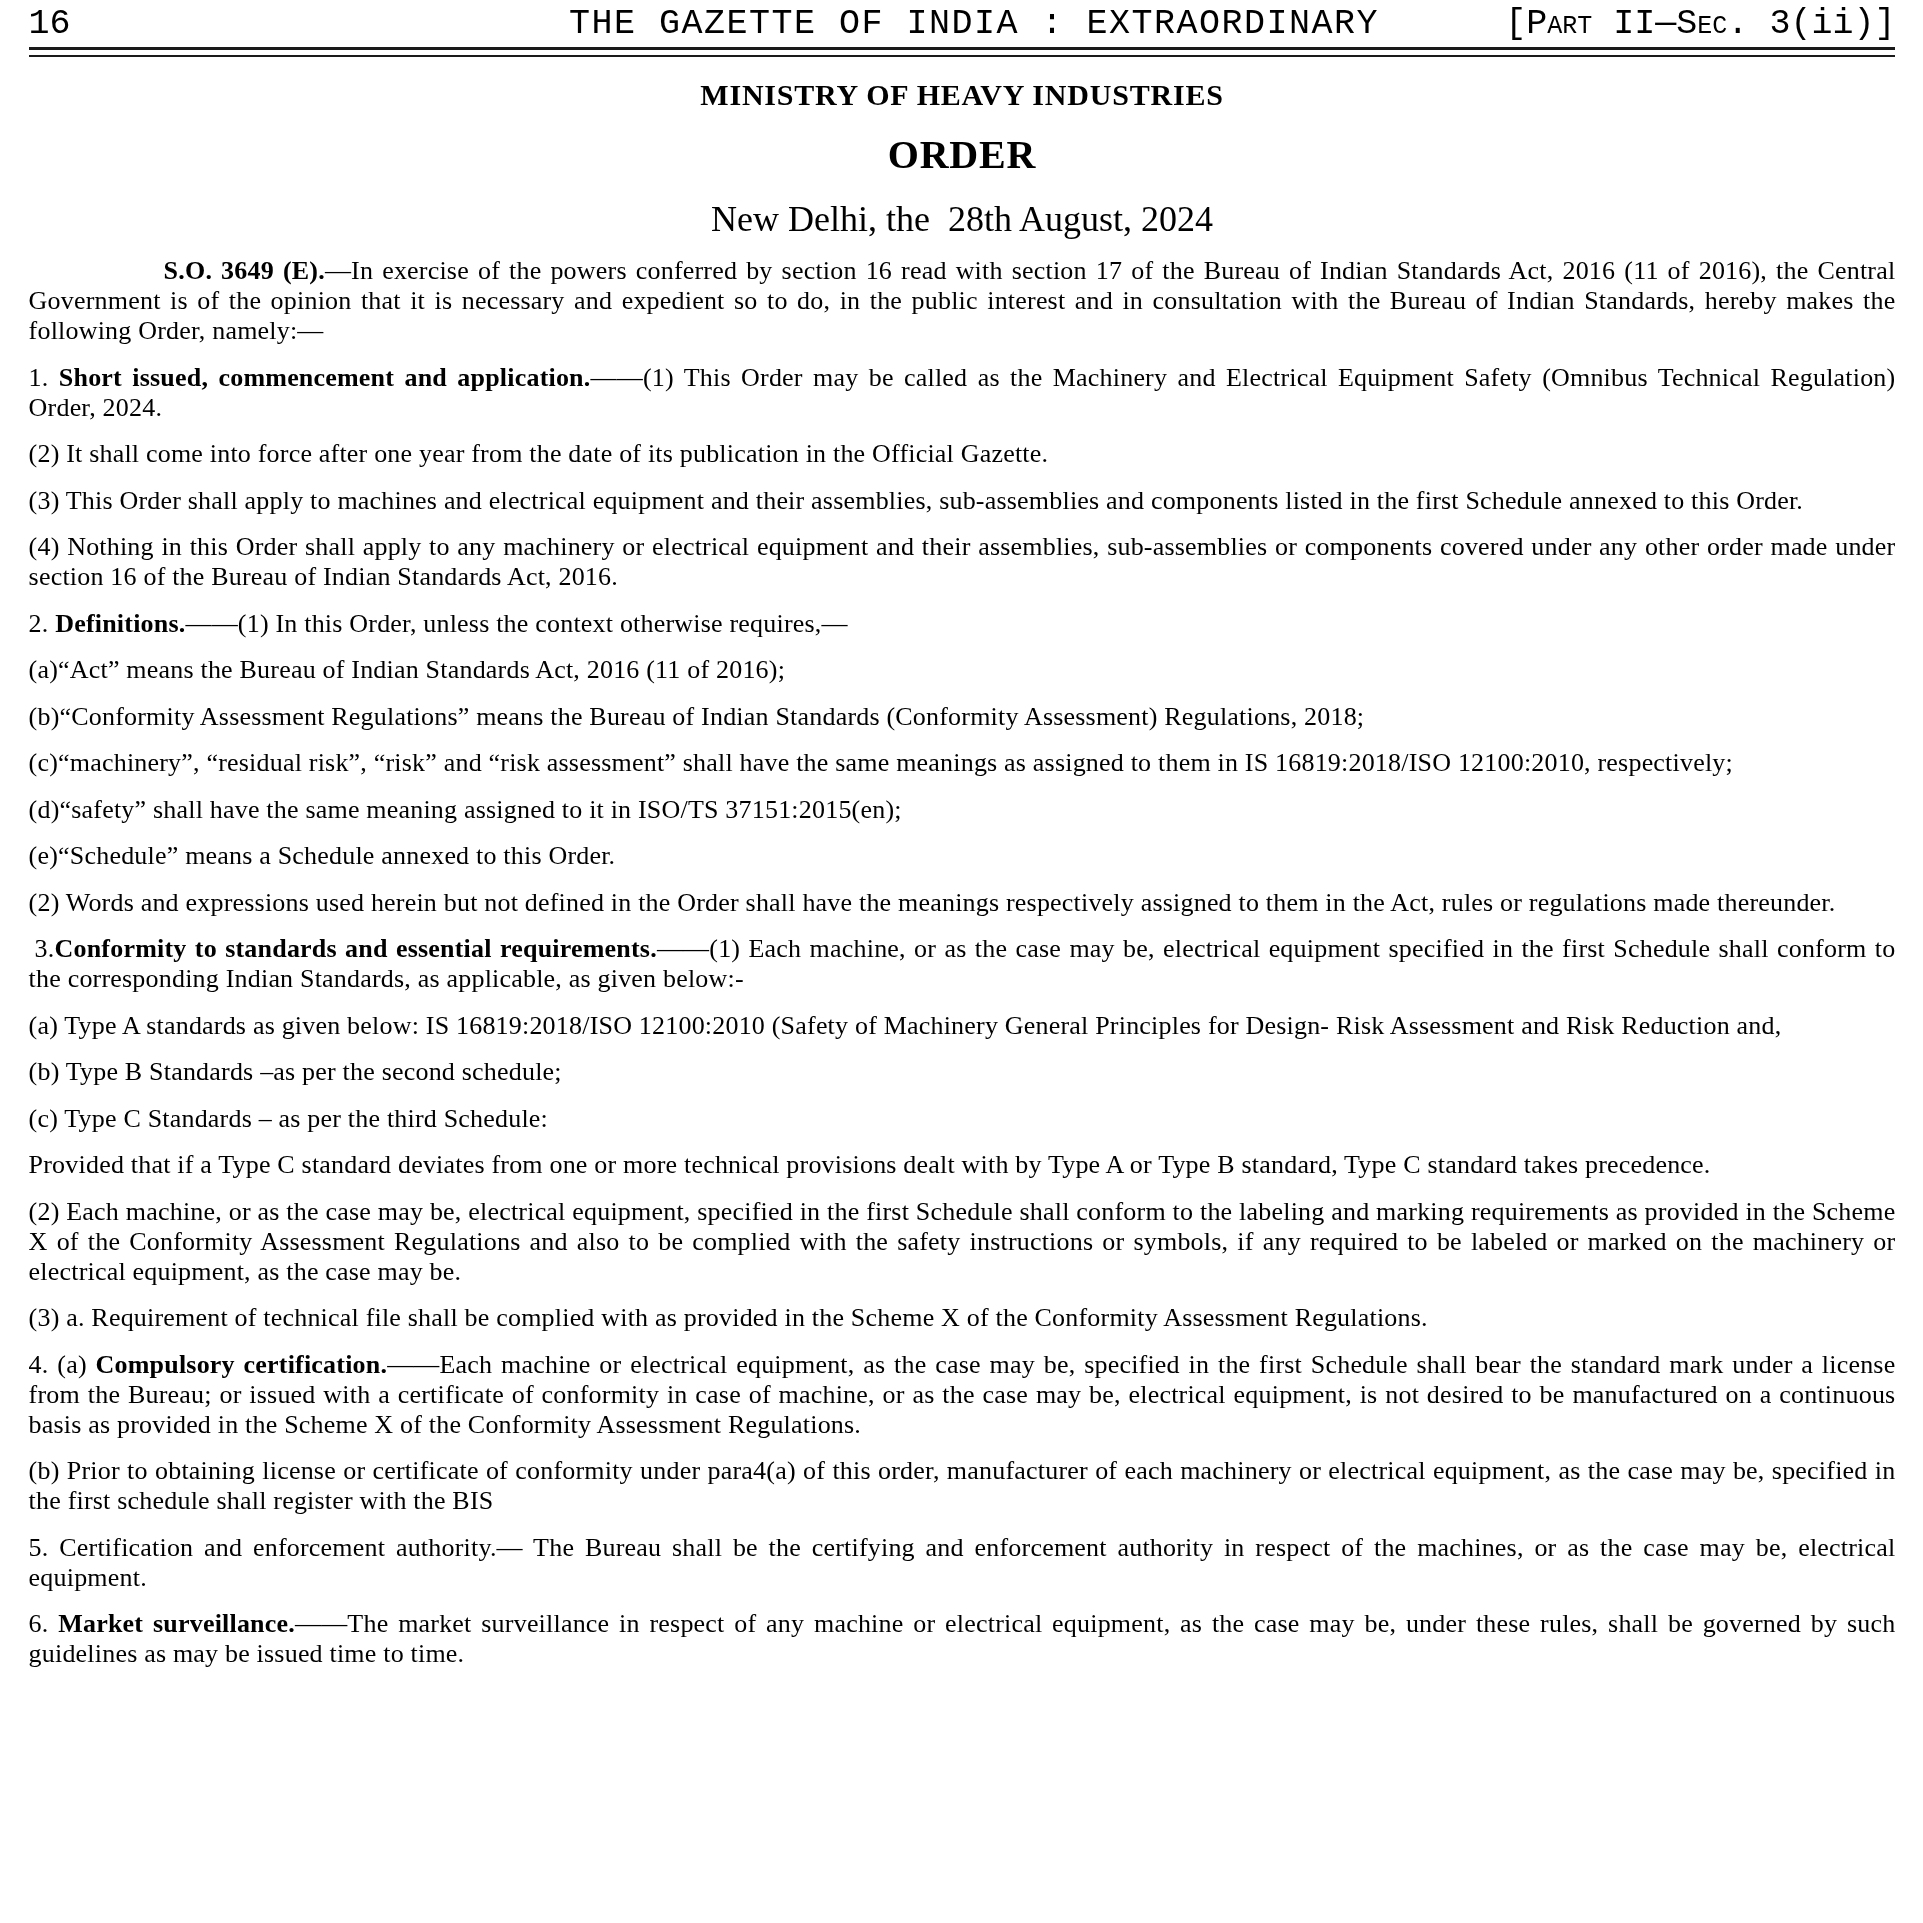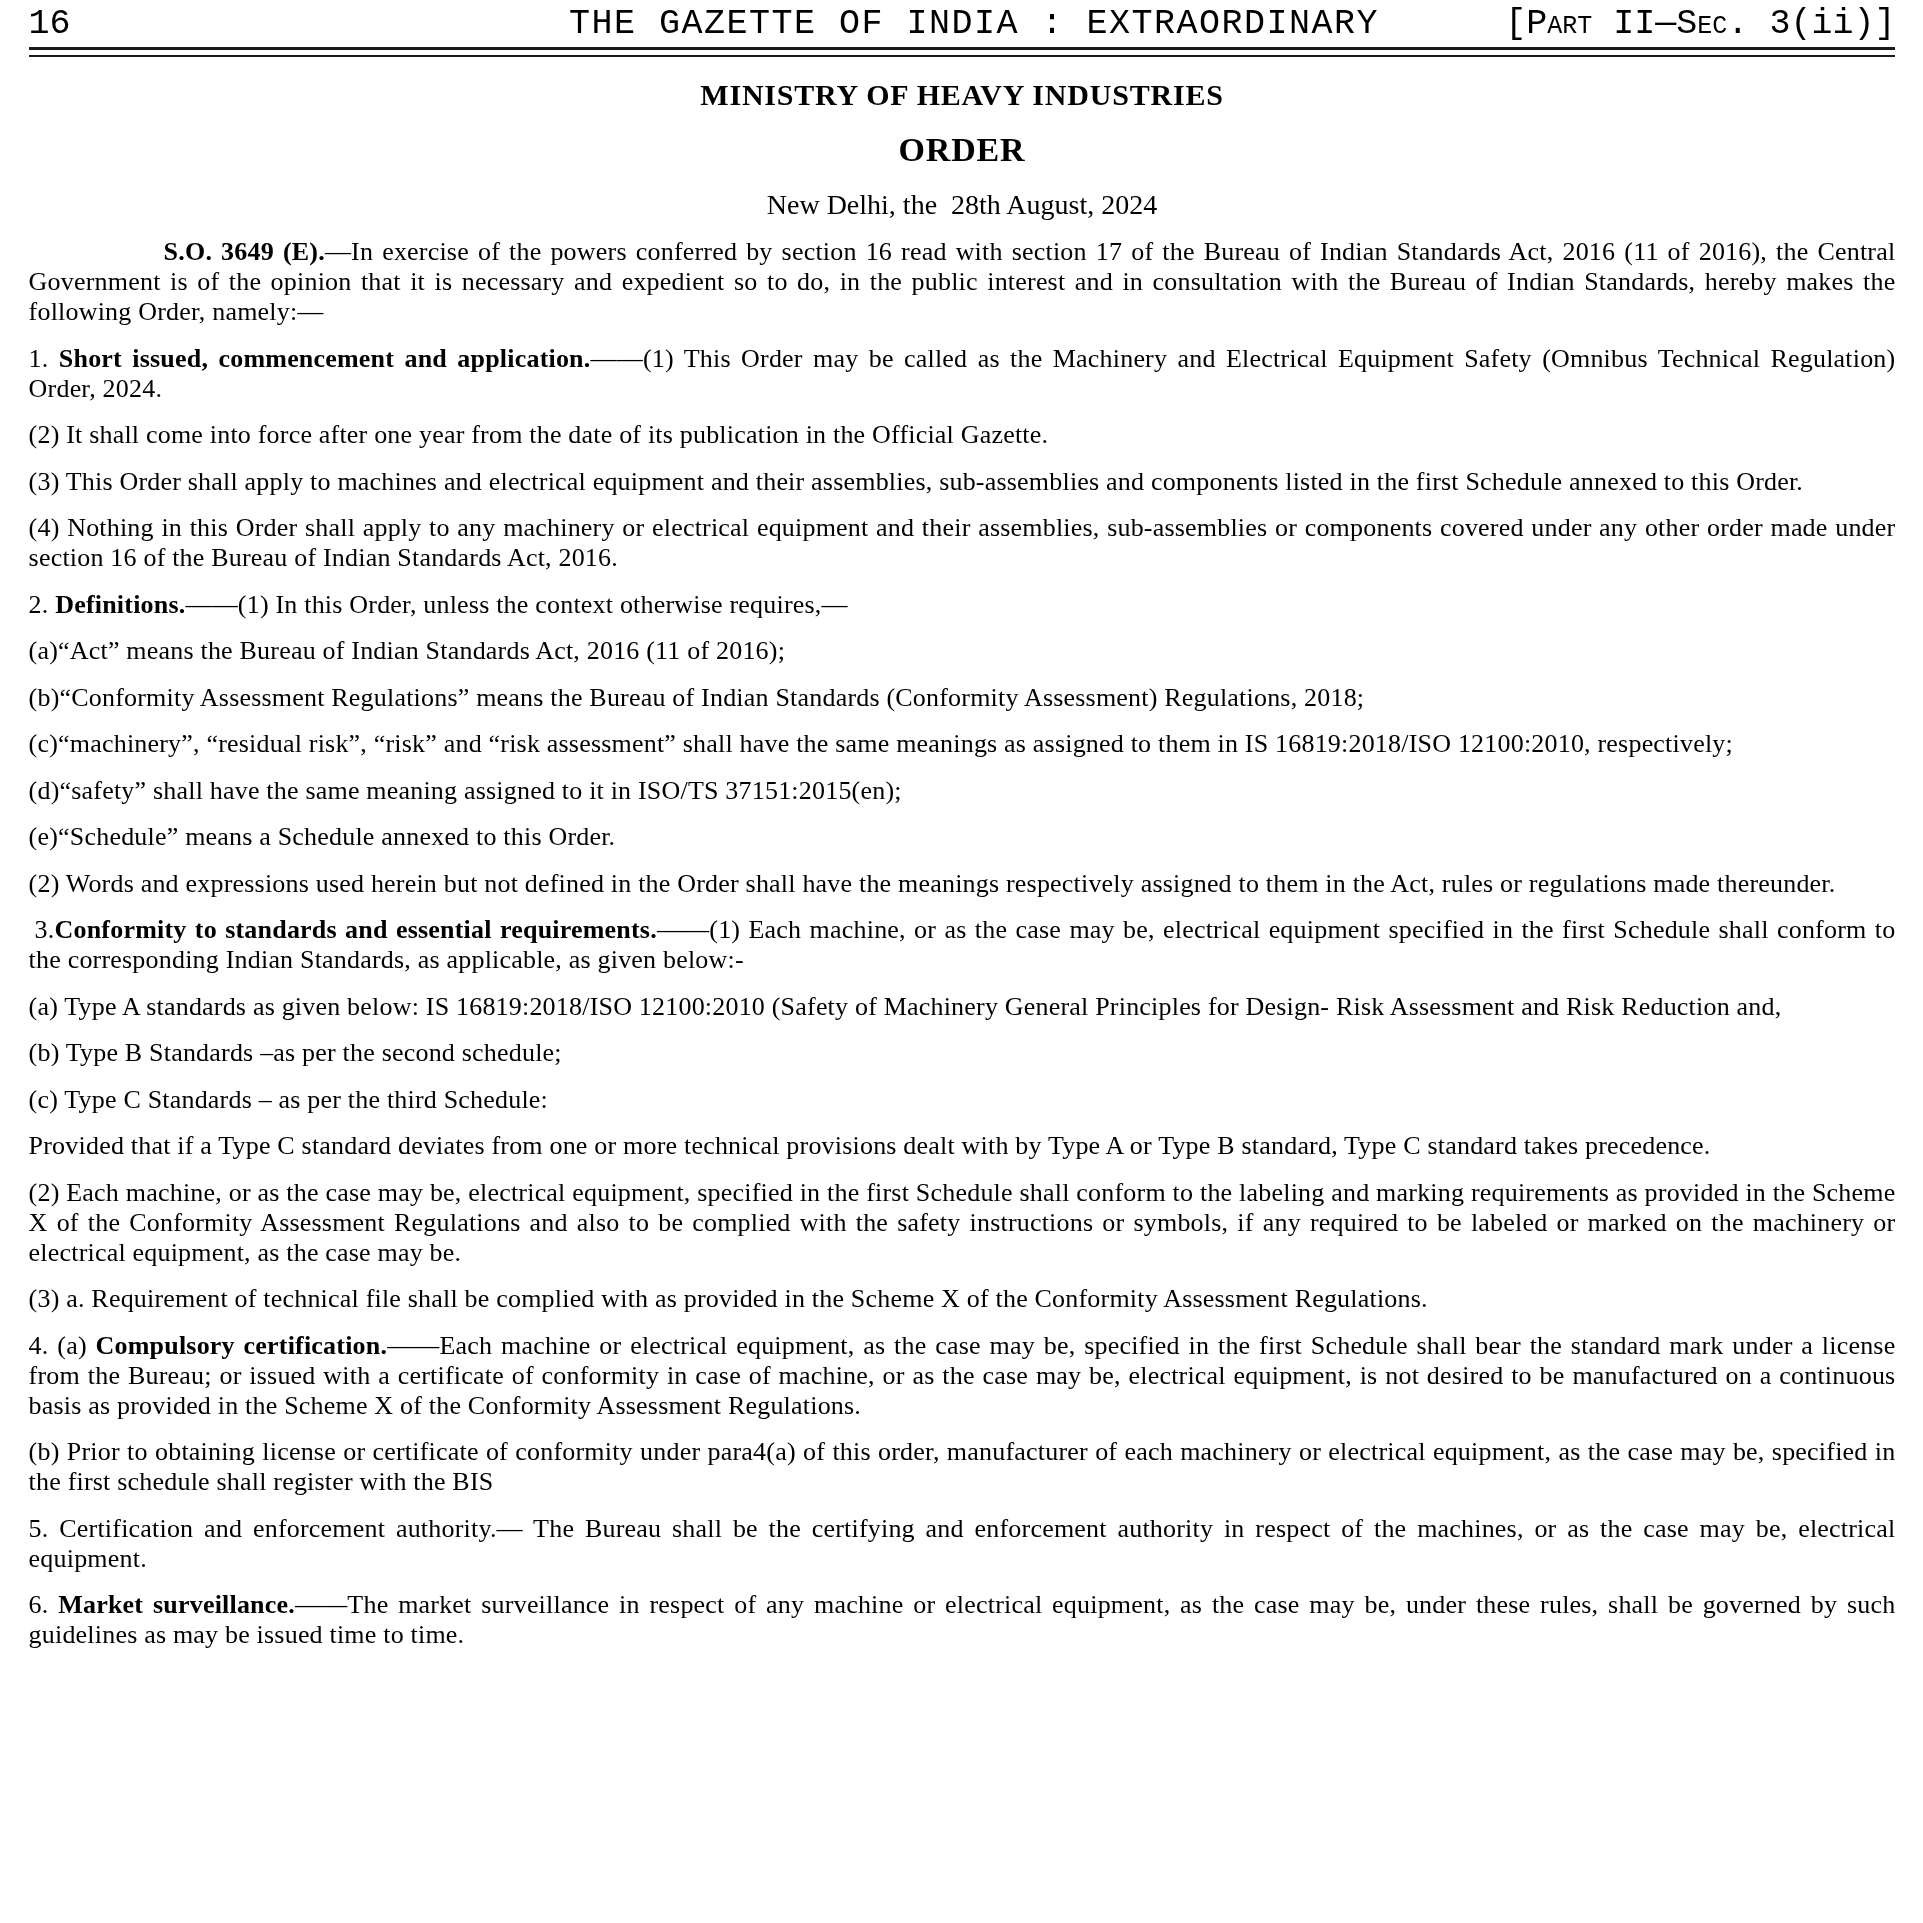--- a/index.html
+++ b/index.html
@@ -40,27 +40,27 @@
   
   .center { text-align: center; }
   .ministry {
     margin-top: 21px;
     font-size: 30px;
     font-weight: bold;
     letter-spacing: 0.8px;
   }
   .order {
     margin-top: 19.5px;
-    font-size: 34px;
+    font-size: 40px;
     font-weight: bold;
     letter-spacing: 0.8px;
   }
   .dateline {
     margin-top: 19.5px;
-    font-size: 28px;
+    font-size: 36px;
     white-space: pre;        
   }
   
   .docbody {
     margin-top: 2px;
   }
   .para {
     margin: 16.5px 0 0 0;
     font-size: 26px;
     line-height: 30px;

